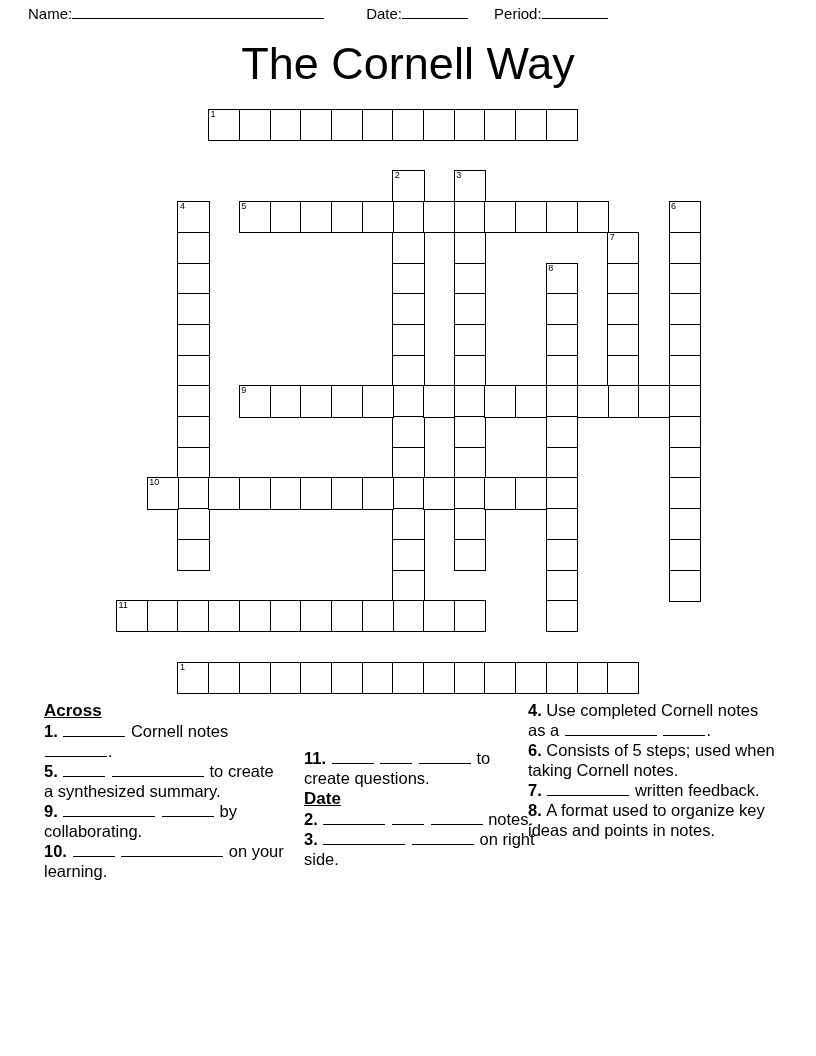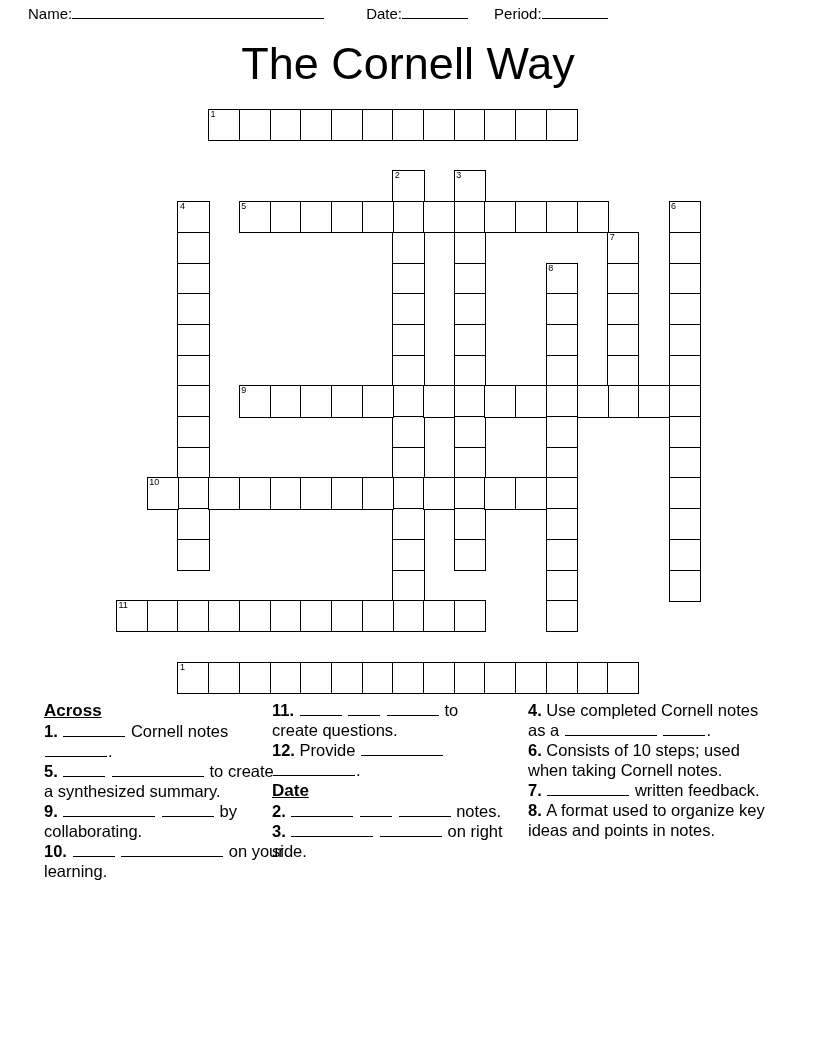--- a/index.html
+++ b/index.html
@@ -82,21 +82,21 @@
     width: 744px;
     height: 300px;
   }
   .clue-col {
     position: absolute;
     top: 0;
     font-size: 16.5px;
     line-height: 20px;
   }
   .col-a { left: 44px;  width: 240px; }
-  .col-b { left: 272px; width: 232px; }
+  .col-b { left: 304px; width: 232px; margin-top: 48px; }
   .col-c { left: 528px; width: 248px; }
 
   .clue-heading {
     font-weight: bold;
     text-decoration: underline;
     font-size: 17px;
     line-height: 21px;
     display: block;
   }
   .clue {
@@ -309,24 +309,23 @@
 <div class="clues">
   <div class="clue-col col-a" id="clue-col-a">
       <span class="clue-heading">Across</span>
       <p class="clue"><span class="cnum">1. </span><span class="u u6"></span><span> Cornell notes </span><span class="u u6"></span><span>.</span></p>
       <p class="clue"><span class="cnum">5. </span><span class="u u4"></span><span> </span><span class="u u9"></span><span> to create a synthesized summary.</span></p>
       <p class="clue"><span class="cnum">9. </span><span class="u u9"></span><span> </span><span class="u u5"></span><span> by collaborating.</span></p>
       <p class="clue"><span class="cnum">10. </span><span class="u u4"></span><span> </span><span class="u u10"></span><span> on your learning.</span></p>
     </div>
   <div class="clue-col col-b" id="clue-col-b">
       <p class="clue"><span class="cnum">11. </span><span class="u u4"></span><span> </span><span class="u u3"></span><span> </span><span class="u u5"></span><span> to create questions.</span></p>
-      <p class="clue"><span class="cnum">12. </span><span>Provide </span><span class="u u8"></span><span> </span><span class="u u8"></span><span>.</span></p>
       <span class="clue-heading">Date</span>
       <p class="clue"><span class="cnum">2. </span><span class="u u6"></span><span> </span><span class="u u3"></span><span> </span><span class="u u5"></span><span> notes.</span></p>
       <p class="clue"><span class="cnum">3. </span><span class="u u8"></span><span> </span><span class="u u6"></span><span> on right side.</span></p>
     </div>
   <div class="clue-col col-c" id="clue-col-c">
       <p class="clue"><span class="cnum">4. </span><span>Use completed Cornell notes as a </span><span class="u u9"></span><span> </span><span class="u u4"></span><span>.</span></p>
-      <p class="clue"><span class="cnum">6. </span><span>Consists of 10 steps; used when taking Cornell notes.</span></p>
+      <p class="clue"><span class="cnum">6. </span><span>Consists of 5 steps; used when taking Cornell notes.</span></p>
       <p class="clue"><span class="cnum">7. </span><span class="u u8"></span><span> written feedback.</span></p>
       <p class="clue"><span class="cnum">8. </span><span>A format used to organize key ideas and points in notes.</span></p>
     </div>
 </div>
 
 </body></html>

